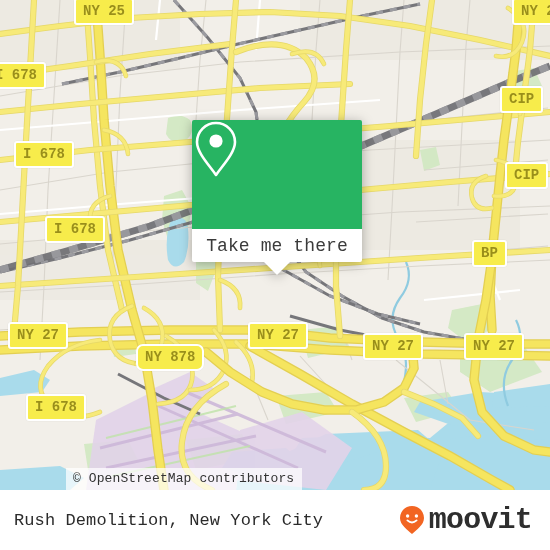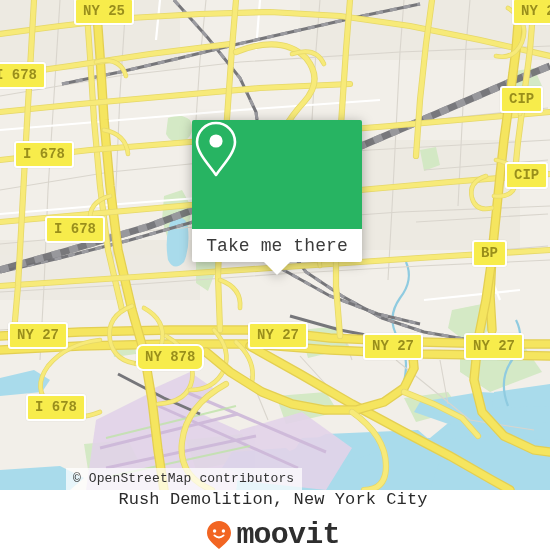--- a/index.html
+++ b/index.html
@@ -77,21 +77,20 @@
     border-top: 13px solid #ffffff;
   }
 
   
   #bottombar {
     position: absolute; left: 0; top: 490px;
     width: 550px; height: 60px;
     background: #ffffff;
     display: flex; align-items: center; justify-content: space-between;
     padding: 0 18px 0 14px;
-    flex-direction: column;
   }
   #bottombar .caption {
     font-size: 17px; color: #2b2b2b; letter-spacing: .1px; white-space: nowrap;
   }
   .brand { display: flex; align-items: center; gap: 4px; }
   .brand .logo-mark { width: 26px; height: 30px; flex: 0 0 auto; }
   .brand .logo-text {
     font-size: 30px; font-weight: bold; color: #2e2e2e;
     letter-spacing: -0.8px; line-height: 1;
   }

